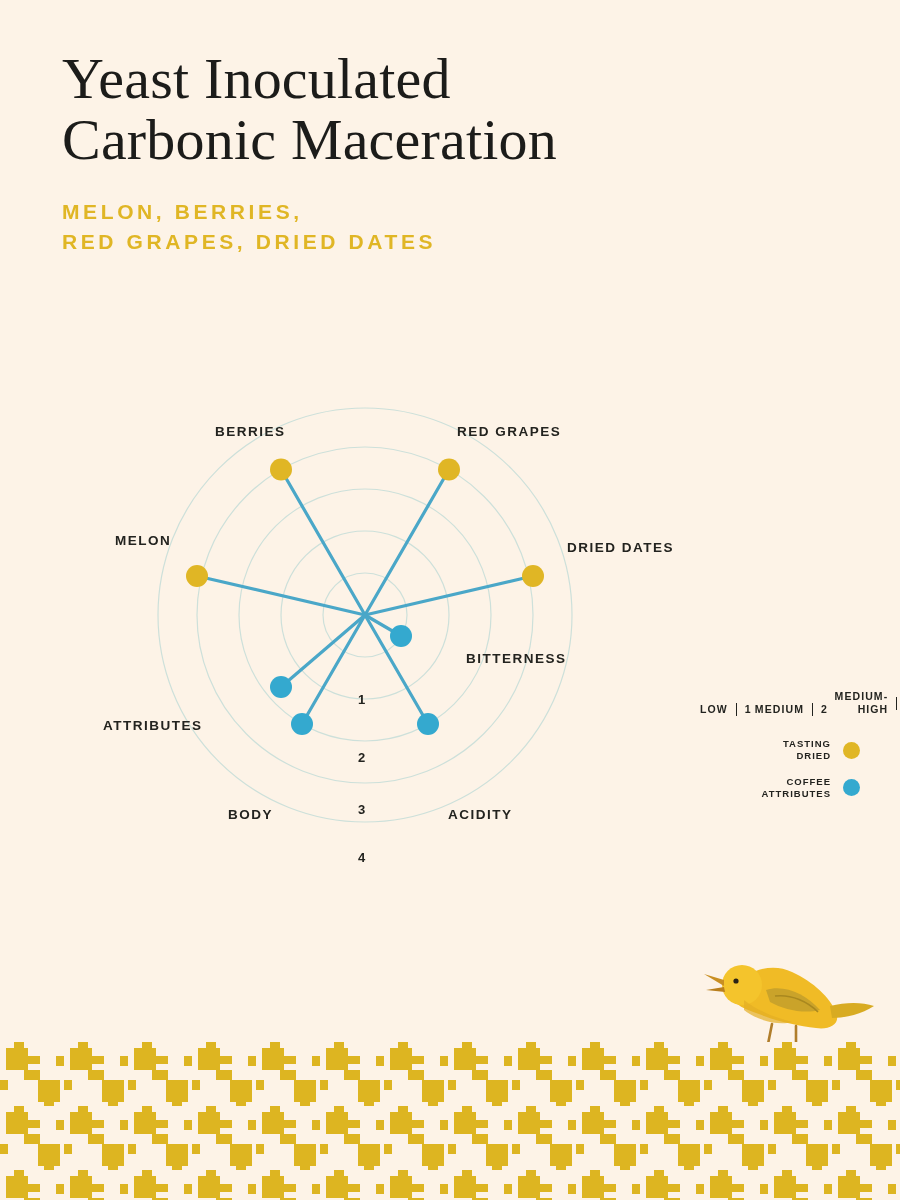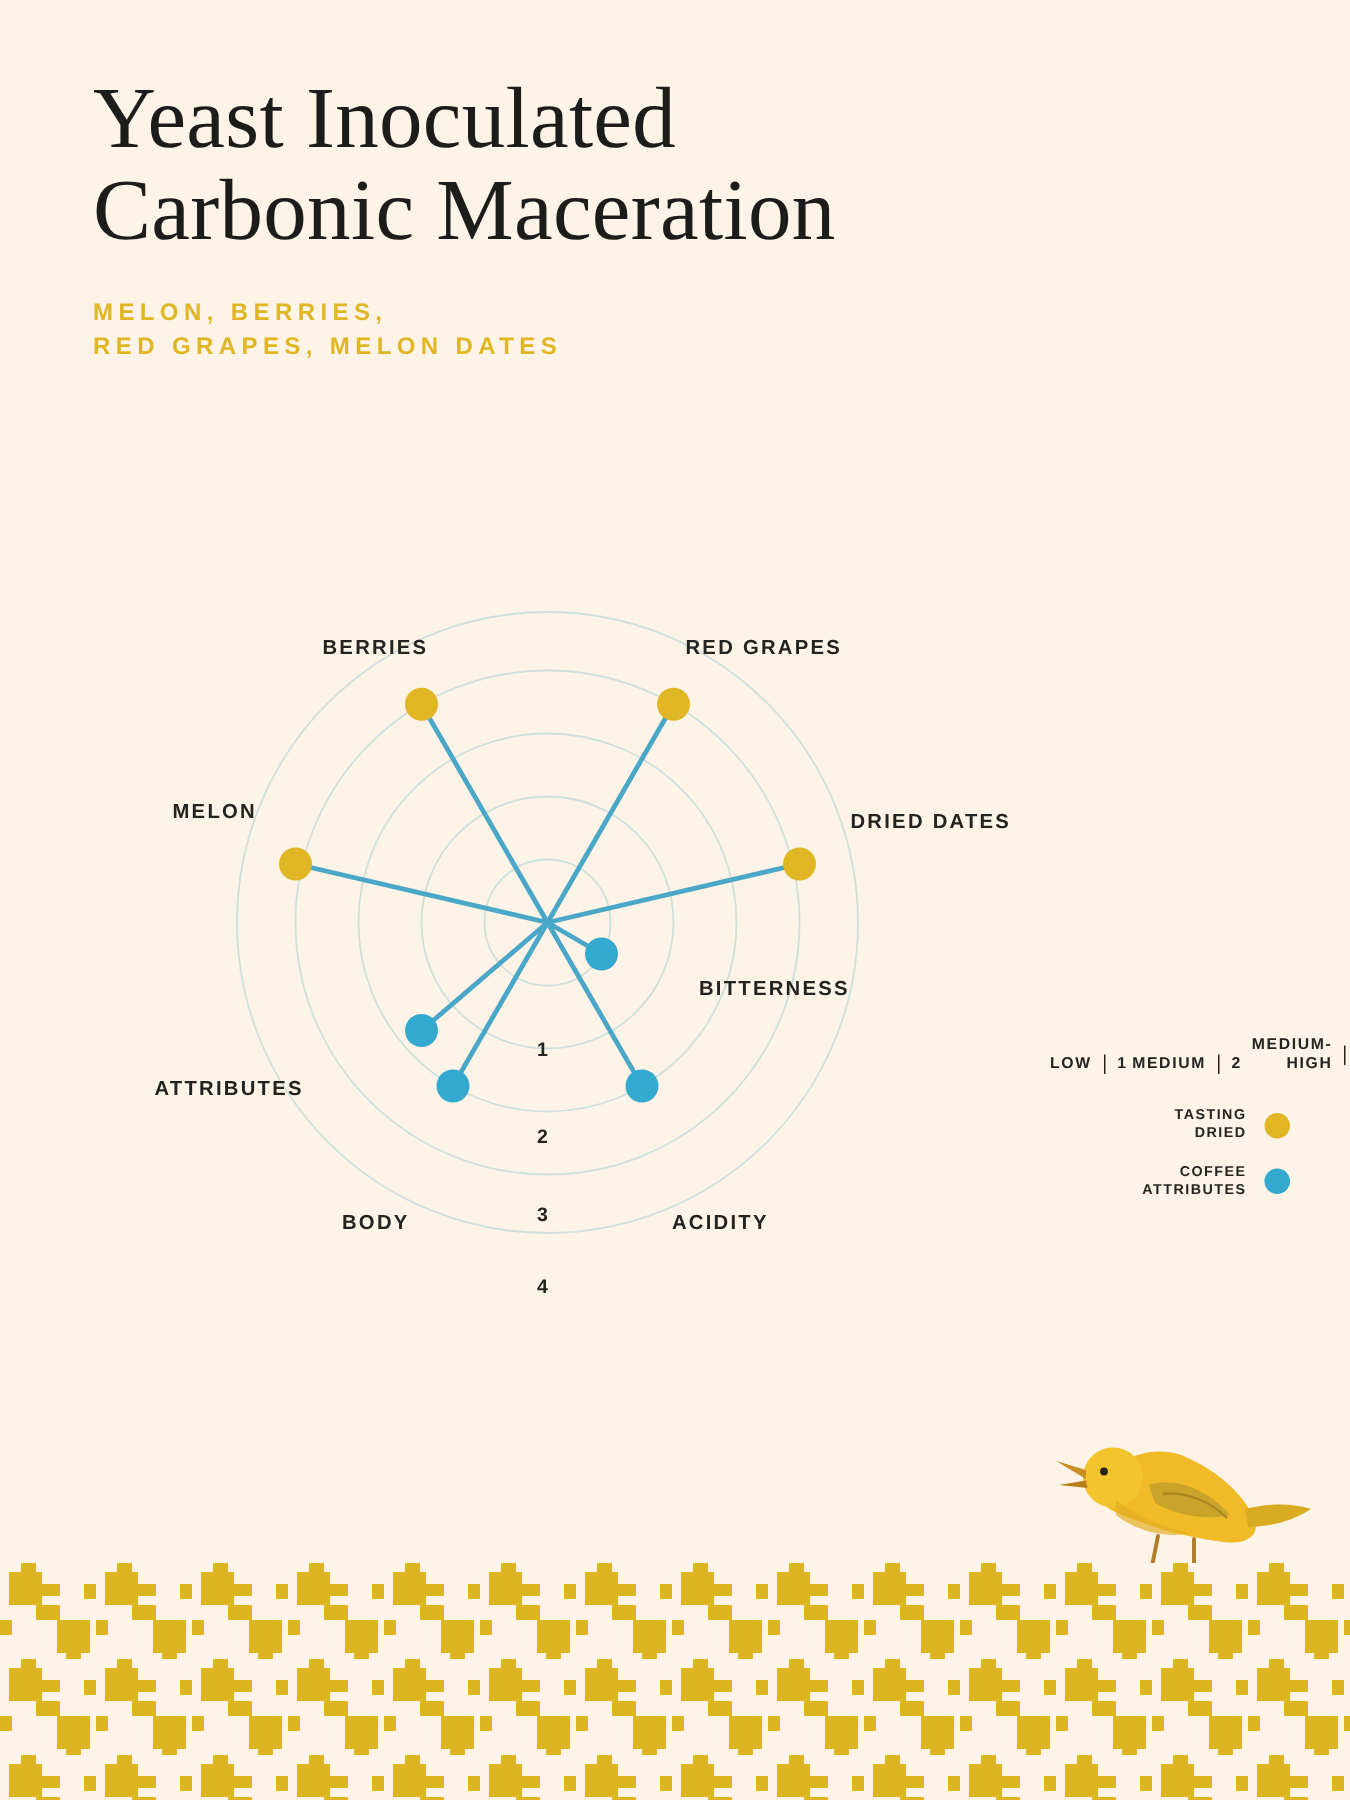--- a/index.html
+++ b/index.html
@@ -36,21 +36,21 @@
     letter-spacing: 0.2px;
     margin: 0;
     font-weight: 400;
   }
   .title .line {
     display: block;
     white-space: pre;
   }
   .subtitle {
     margin-top: 26px;
-    font-size: 16px;
+    font-size: 21px;
     font-weight: bold;
     letter-spacing: 3.6px;
     color: #e0b625;
     line-height: 1.45;
   }
   .subtitle .line {
     display: block;
     white-space: pre;
   }
 
@@ -177,21 +177,21 @@
 
 <div class="page">
 
   <div class="header">
     <h1 class="title">
       <span class="line">Yeast Inoculated</span>
       <span class="line">Carbonic Maceration</span>
     </h1>
     <div class="subtitle">
       <span class="line">MELON, BERRIES,</span>
-      <span class="line">RED GRAPES, MELON DATES</span>
+      <span class="line">RED GRAPES, DRIED DATES</span>
     </div>
   </div>
 
   <div class="chart-wrap">
     <svg class="chart-svg" width="620" height="520" viewBox="0 0 620 520">
 
       <g fill="none" stroke="#cde0da" stroke-width="1.2">
         <circle cx="285" cy="245" r="42"></circle>
         <circle cx="285" cy="245" r="84"></circle>
         <circle cx="285" cy="245" r="126"></circle>

